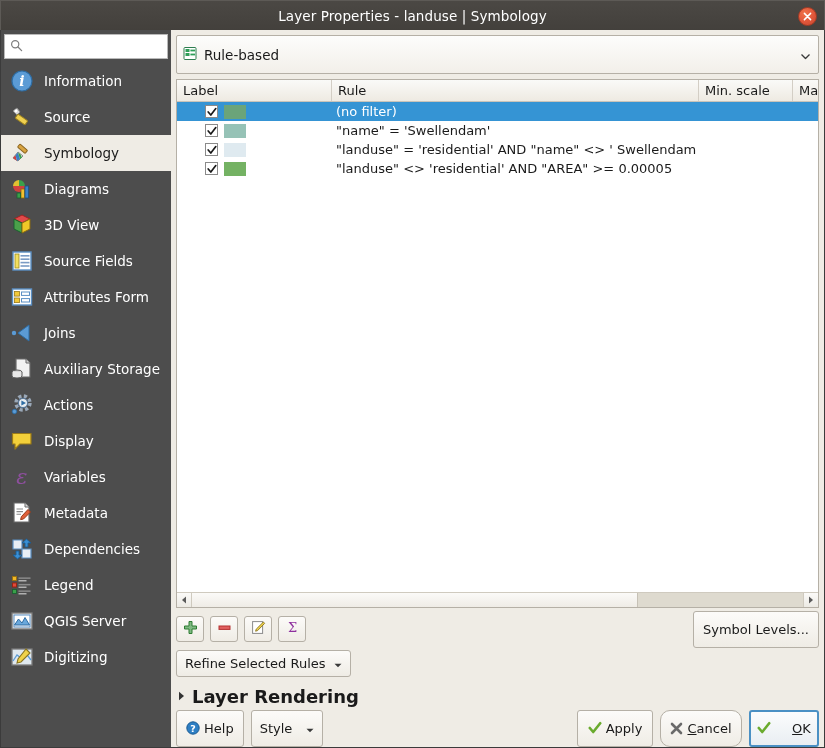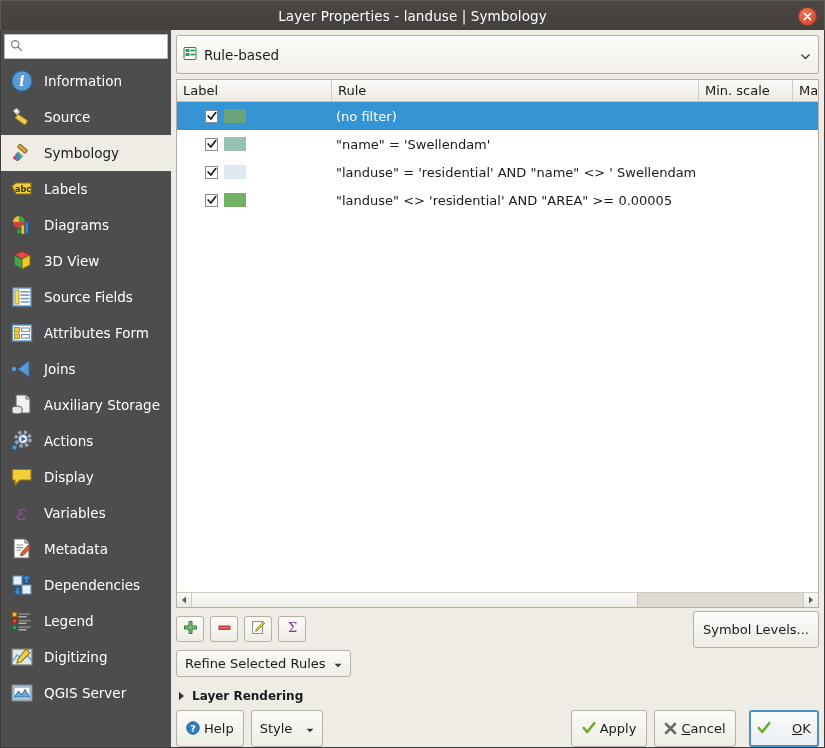--- a/index.html
+++ b/index.html
@@ -136,21 +136,21 @@
     cursor: pointer;
   }
   .th-label { width: 155px; min-width: 155px; }
   .th-rule  { flex: 1; }
   .th-min   { width: 94px; min-width: 94px; }
   .th-max   { width: 25px; min-width: 25px; border-right: none; }
 
   .tree-rows { flex: 1; overflow: hidden; background: #fff; }
   .row {
     display: flex; align-items: center;
-    height: 28px;
+    height: 19px;
     font-size: 13px; color: #1a1a1a;
     cursor: pointer;
   }
   .row.selected { background: #3594d4; color: #ffffff; }
   .cell-label {
     width: 155px; min-width: 155px;
     display: flex; align-items: center; padding-left: 28px;
   }
   .checkbox {
     width: 13px; height: 13px;
@@ -220,37 +220,37 @@
   .refine-btn { height: 27px; padding: 0 8px; }
   .refine-btn .caret { margin-left: 8px; }
 
   
   .layer-rendering {
     display: flex; align-items: center;
     margin-top: 9px; height: 20px;
     cursor: pointer;
   }
   .lr-tri { margin-right: 7px; margin-left: 2px; display:flex; }
-  .lr-text { font-weight: bold; font-size: 12px; color: #1a1a1a; }
+  .lr-text { font-weight: bold; font-size: 18px; color: #1a1a1a; }
 
   
   .bottom-row {
     display: flex; align-items: center;
     margin-top: 8px; height: 28px;
   }
   .btn-icon { margin-right: 4px; display: flex; align-items: center; }
   .btn.default-btn {
     border: 2px solid #4a90c4;
     background: linear-gradient(to bottom,#fbfcfd 0%,#e9eef2 100%);
     padding: 0 2px;
     gap: 17px;
   }
   .btn.ok-btn { min-width: 70px; }
   .btn.apply-btn { min-width: 76px; }
-  .btn.cancel-btn { min-width: 82px; margin-left: 7px; margin-right: 13px; }
+  .btn.cancel-btn { min-width: 82px; margin-left: 7px; margin-right: 7px; border-radius: 10px; }
   .btn.style-btn { margin-left: 7px; padding: 0 8px; }
   .btn.style-btn .caret { margin-left: 14px; }
   .u { text-decoration: underline; }
 </style>
 </head>
 <body>
 
 <div class="window">
 
   <div class="titlebar">
@@ -300,29 +300,20 @@
             <span class="nav-icon">
               <svg width="24" height="24" viewBox="0 0 24 24">
                 <rect x="10" y="3" width="10" height="4" rx="1" transform="rotate(40 10 3)" fill="#d9a441" stroke="#8a6420" stroke-width="1"></rect>
                 <path d="M3 17 L8 11 L13 15 L8 20 Z" fill="#efefef" stroke="#8a8a8a" stroke-width="1"></path>
                 <path d="M3 17 L5.5 14 L7 20 Z" fill="#d04040"></path>
                 <path d="M5.5 14 L8 11.6 L10 18 L7 20 Z" fill="#3a7fc4"></path>
                 <path d="M8 11.6 L10.5 13.6 L12 16.4 L10 18 Z" fill="#3aa04a"></path>
               </svg>
             </span>
             <span>Symbology</span>
-          </div>
-          <div class="nav-item">
-            <span class="nav-icon">
-              <svg width="24" height="24" viewBox="0 0 24 24">
-                <path d="M2 9 L6 6 H21 V17 H6 Z" fill="#f2cf3a" stroke="#8a7318" stroke-width="1.2"></path>
-                <text x="13" y="15" font-size="8" font-family="DejaVu Sans, sans-serif" font-weight="bold" fill="#3a3000" text-anchor="middle">abc</text>
-              </svg>
-            </span>
-            <span>Labels</span>
           </div>
           <div class="nav-item">
             <span class="nav-icon">
               <svg width="24" height="24" viewBox="0 0 24 24">
                 <path d="M9 3 A6 6 0 0 1 15 9 L9 9 Z" fill="#3aa04a"></path>
                 <path d="M9 3 A6 6 0 0 0 3 9 L9 9 Z" fill="#e0c030"></path>
                 <path d="M3 9 A6 6 0 0 0 15 9 Z" fill="#d04040"></path>
                 <rect x="11" y="12" width="3.6" height="9" fill="#f0c030" stroke="#8a6a10" stroke-width="0.8"></rect>
                 <rect x="15" y="9" width="3.6" height="12" fill="#3a7fc4" stroke="#1b4f80" stroke-width="0.8"></rect>
                 <rect x="7" y="16" width="3.6" height="5" fill="#3aa04a" stroke="#1b6030" stroke-width="0.8"></rect>
@@ -446,36 +437,36 @@
                 <rect x="8.5" y="13.5" width="8" height="1.5" fill="#b0b0b0"></rect>
                 <rect x="8.5" y="17.4" width="12" height="1.5" fill="#8a8a8a"></rect>
                 <rect x="8.5" y="20" width="8" height="1.5" fill="#b0b0b0"></rect>
               </svg>
             </span>
             <span>Legend</span>
           </div>
           <div class="nav-item">
             <span class="nav-icon">
               <svg width="24" height="24" viewBox="0 0 24 24">
+                <rect x="2" y="4" width="20" height="16" fill="#e8e8e8" stroke="#7a7a7a" stroke-width="1.3"></rect>
+                <rect x="4" y="6" width="16" height="12" fill="#ffffff" stroke="#5b8fc4" stroke-width="1"></rect>
+                <path d="M4.5 16 L8.5 10 L12 14 L15 8.5 L19.5 16 Z" fill="#6aa8dc" stroke="#2e6da4" stroke-width="1"></path>
+              </svg>
+            </span>
+            <span>QGIS Server</span>
+          </div>
+          <div class="nav-item">
+            <span class="nav-icon">
+              <svg width="24" height="24" viewBox="0 0 24 24">
                 <rect x="2" y="4" width="20" height="16" fill="#dfe8ef" stroke="#7a7a7a" stroke-width="1.3"></rect>
                 <path d="M3 16 L7 10 L11 13 L15 7 L21 15" fill="none" stroke="#5b9bd5" stroke-width="1.3"></path>
                 <path d="M16 4 L20 8 L11 17 L7 18 L8 14 Z" fill="#f0d24a" stroke="#8a7520" stroke-width="1.1"></path>
               </svg>
             </span>
             <span>Digitizing</span>
-          </div>
-          <div class="nav-item">
-            <span class="nav-icon">
-              <svg width="24" height="24" viewBox="0 0 24 24">
-                <rect x="2" y="4" width="20" height="16" fill="#e8e8e8" stroke="#7a7a7a" stroke-width="1.3"></rect>
-                <rect x="4" y="6" width="16" height="12" fill="#ffffff" stroke="#5b8fc4" stroke-width="1"></rect>
-                <path d="M4.5 16 L8.5 10 L12 14 L15 8.5 L19.5 16 Z" fill="#6aa8dc" stroke="#2e6da4" stroke-width="1"></path>
-              </svg>
-            </span>
-            <span>QGIS Server</span>
           </div>
         </div>
     </div>
 
     <div class="main">
 
       <div class="combo">
         <span>
           <svg width="15" height="15" viewBox="0 0 15 15">
             <rect x="1" y="1.5" width="12" height="12" rx="1" fill="#ffffff" stroke="#2e7d4f" stroke-width="1"></rect>

